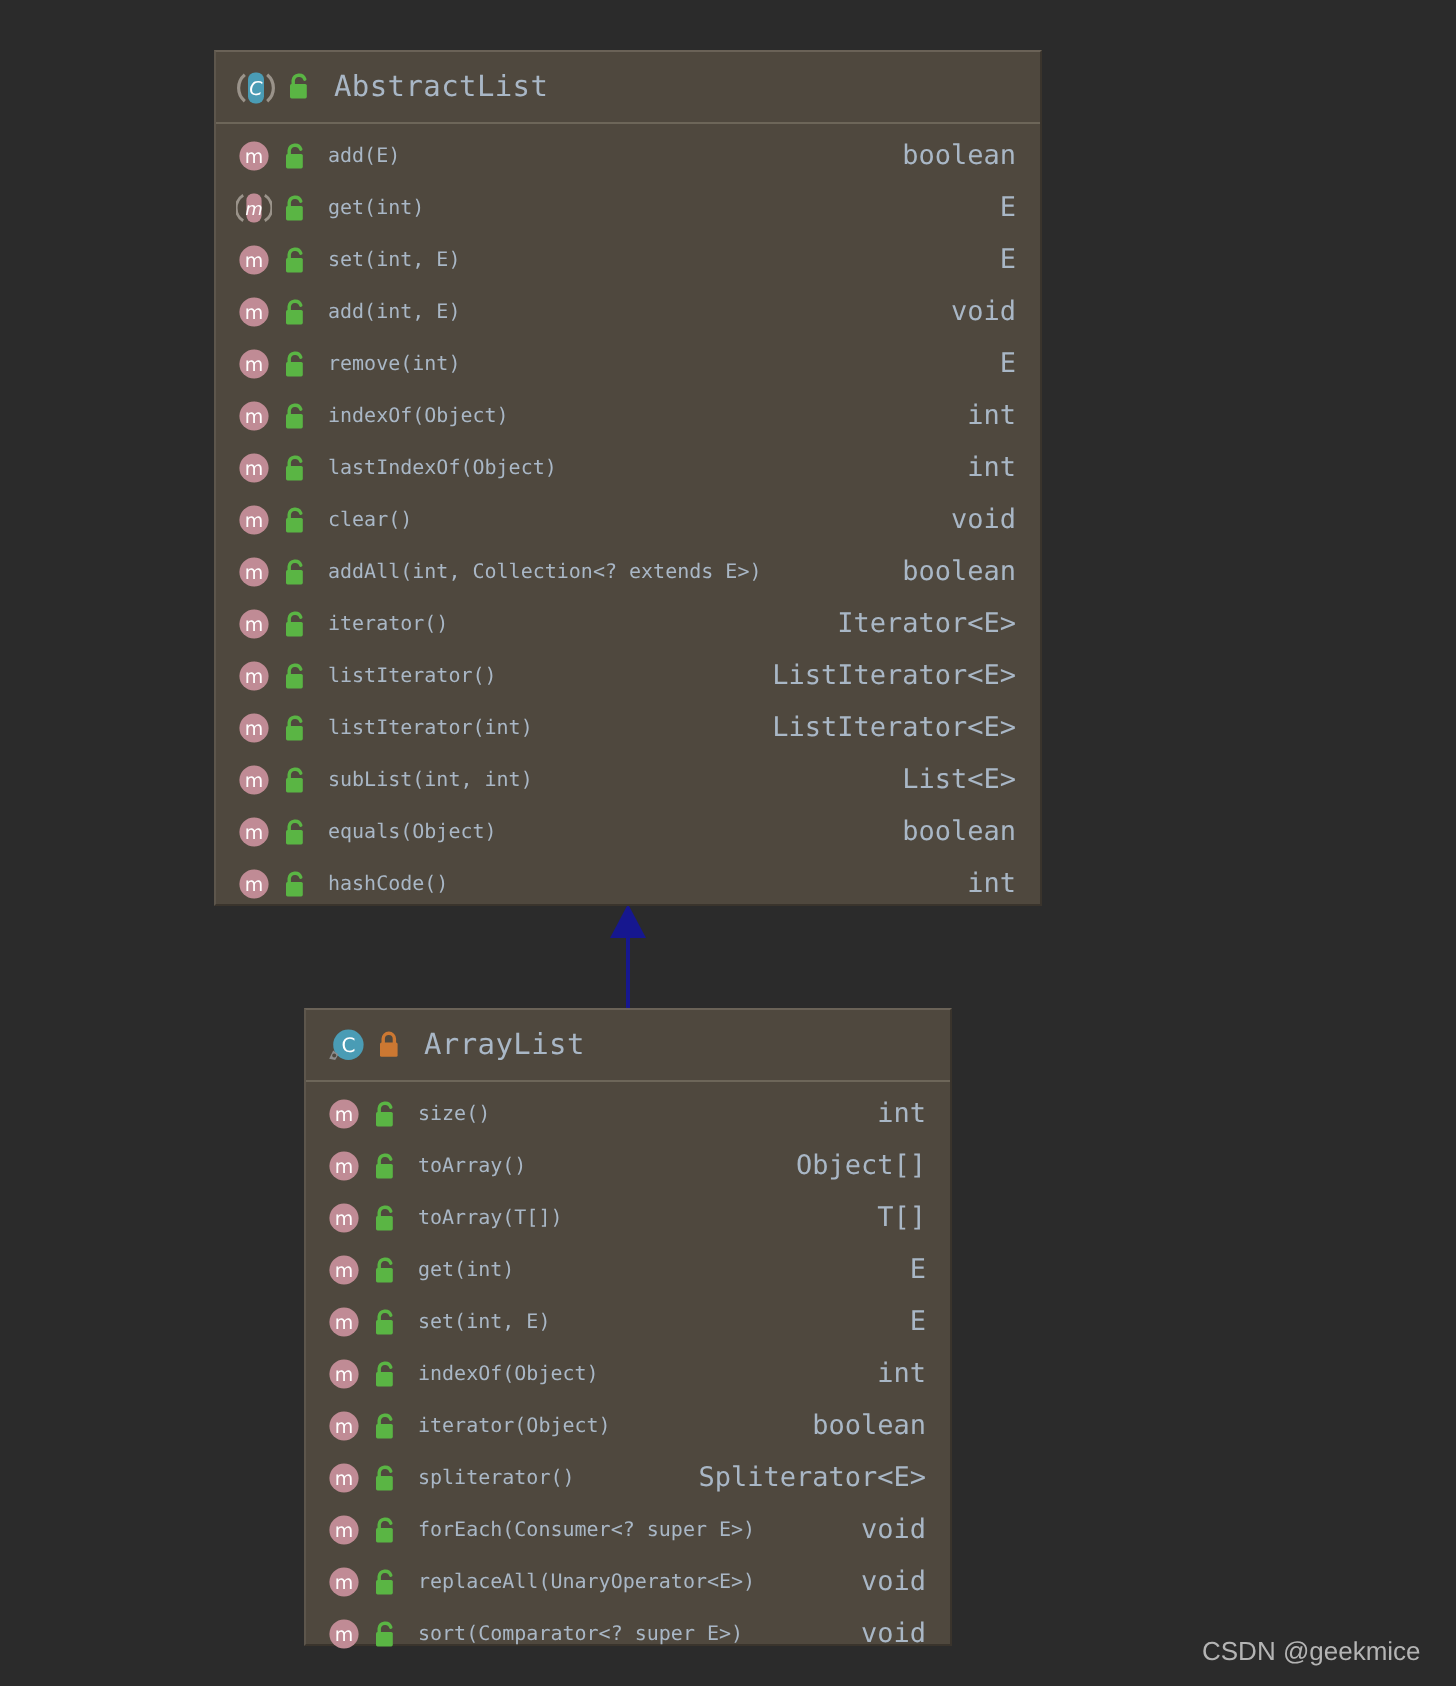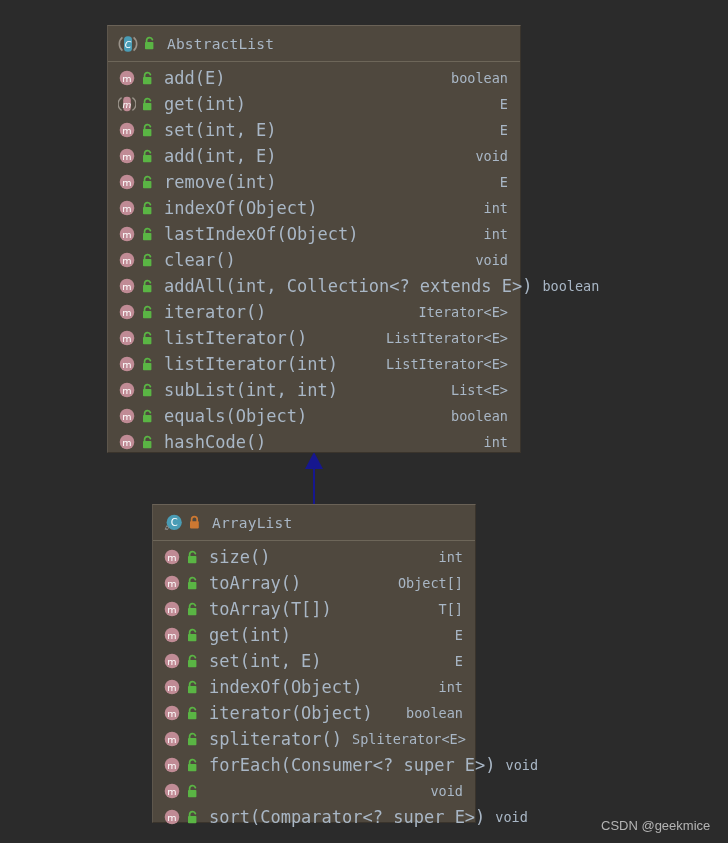--- a/index.html
+++ b/index.html
@@ -55,21 +55,21 @@
   .member-row {
     display: flex;
     align-items: center;
     height: 26px;
     padding: 0 12px 0 10px;
     box-sizing: border-box;
   }
 
   .member-name {
     color: #a9b7c6;
-    font-size: 17px;
+    font-size: 10px;
     margin-left: 10px;
     white-space: nowrap;
   }
 
   .member-type {
     color: #a9b7c6;
     font-size: 13.5px;
     margin-left: auto;
     padding-left: 10px;
     white-space: nowrap;
@@ -545,20 +545,21 @@
                 <circle cx="9" cy="9" r="7.3" fill="#c08b95"></circle>
                 <text x="9" y="12.6" font-family="DejaVu Sans, sans-serif" font-size="9.5" fill="#ffffff" text-anchor="middle">m</text>
               </svg>
             </span>
             <span class="icon ic-lock">
               <svg viewBox="0 0 13 15" width="13" height="15">
                 <path d="M3.6 6.2 V4.2 A3 3 0 0 1 9.4 3.6" stroke="#5ab544" stroke-width="1.7" fill="none" stroke-linecap="round"></path>
                 <rect x="2" y="6" width="8.4" height="7.2" rx="0.8" fill="#5ab544"></rect>
               </svg>
             </span>
+            <span class="member-name">replaceAll(UnaryOperator&lt;E&gt;)</span>
             <span class="member-type">void</span>
           </div>
           <div class="member-row">
             <span class="icon ic-member">
               <svg viewBox="0 0 18 18" width="18" height="18">
                 <circle cx="9" cy="9" r="7.3" fill="#c08b95"></circle>
                 <text x="9" y="12.6" font-family="DejaVu Sans, sans-serif" font-size="9.5" fill="#ffffff" text-anchor="middle">m</text>
               </svg>
             </span>
             <span class="icon ic-lock">

